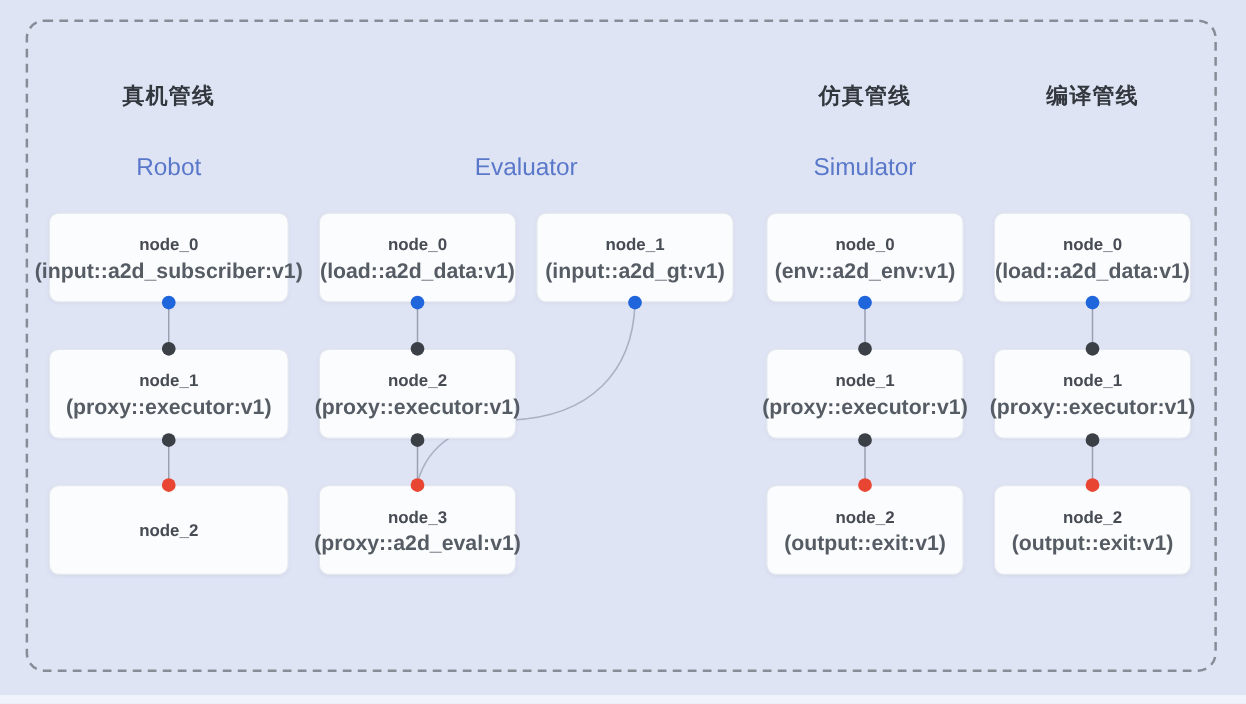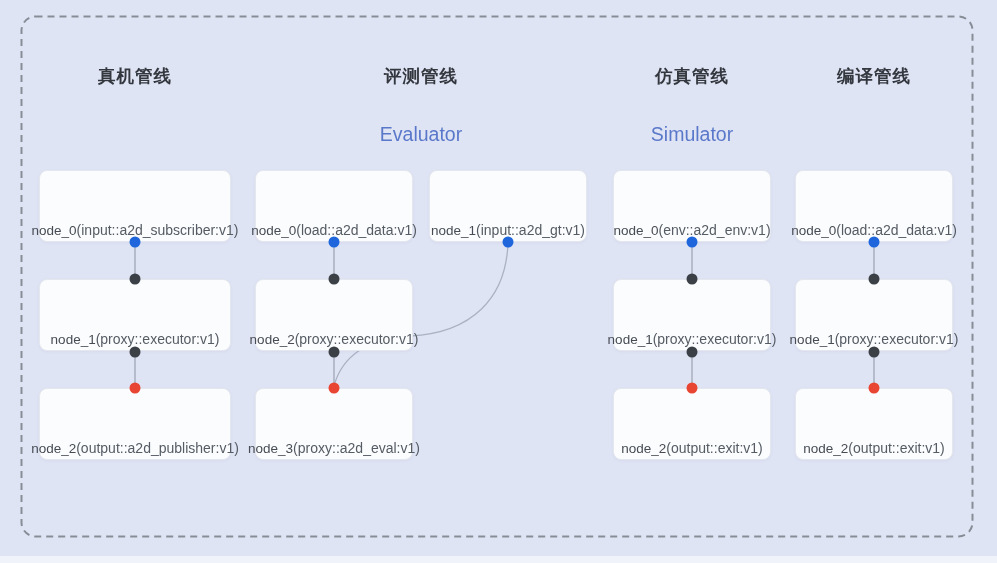--- a/index.html
+++ b/index.html
@@ -34,29 +34,30 @@
     text-align:center;
     font-size:19.5px;font-weight:400;
     color:var(--title-en,#5a78ca);
   }
   .node{
     position:absolute;height:72px;z-index:2;
     background:var(--box-fill,#fbfcfe);
     border:1px solid var(--box-border,#e4e7ed);
     border-radius:8px;
     box-shadow:0 1px 3px rgba(60,70,110,.06);
-    display:flex;flex-direction:row;align-items:flex-end;justify-content:center;
+    display:flex;flex-direction:column;align-items:center;justify-content:center;
     box-sizing:border-box;
+    font-weight:bold;
   }
   .nname{
     font-size:13.5px;line-height:21px;
     color:var(--node-name,#474c54);
   }
   .ntype{
-    font-size:14px;line-height:21px;
+    font-size:17px;line-height:21px;
     color:var(--node-type,#565c64);
   }
 </style>
 </head>
 <body>
 
 <div class="stage">
 
   <svg class="layer edges" viewBox="0 0 997 563">
     <rect x="21.5" y="16.5" width="951" height="520" rx="14" fill="none" stroke="var(--dashed-border,#878d96)" stroke-width="2" stroke-dasharray="7 5"></rect>
@@ -70,40 +71,39 @@
     <line x1="692" y1="242" x2="692" y2="279" stroke="var(--edge,#99a1b0)" stroke-width="1.2"></line>
     <line x1="692" y1="352" x2="692" y2="388" stroke="var(--edge,#99a1b0)" stroke-width="1.2"></line>
 
     <line x1="874" y1="242" x2="874" y2="279" stroke="var(--edge,#99a1b0)" stroke-width="1.2"></line>
     <line x1="874" y1="352" x2="874" y2="388" stroke="var(--edge,#99a1b0)" stroke-width="1.2"></line>
 
     <path d="M 508 243 C 506 298 472 333 410 336 C 368 338 342 356 334 386" fill="none" stroke="var(--edge-curve,#aab2c2)" stroke-width="1.3"></path>
   </svg>
 
   <div class="hdr-zh" style="left:35px">真机管线</div>
+  <div class="hdr-en" style="left:35px">Robot</div>
 
-  <div class="hdr-zh" style="left:321px">评测管线</div>
   <div class="hdr-en" style="left:321px">Evaluator</div>
 
   <div class="hdr-zh" style="left:592px">仿真管线</div>
   <div class="hdr-en" style="left:592px">Simulator</div>
 
   <div class="hdr-zh" style="left:774px">编译管线</div>
 
   <div class="node" style="left:39px;top:170px;width:192px">
     <div class="nname">node_0</div>
     <div class="ntype">(input::a2d_subscriber:v1)</div>
   </div>
   <div class="node" style="left:39px;top:279px;width:192px">
     <div class="nname">node_1</div>
     <div class="ntype">(proxy::executor:v1)</div>
   </div>
   <div class="node" style="left:39px;top:388px;width:192px">
     <div class="nname">node_2</div>
-    <div class="ntype">(output::a2d_publisher:v1)</div>
   </div>
 
   <div class="node" style="left:255px;top:170px;width:158px">
     <div class="nname">node_0</div>
     <div class="ntype">(load::a2d_data:v1)</div>
   </div>
   <div class="node" style="left:429px;top:170px;width:158px">
     <div class="nname">node_1</div>
     <div class="ntype">(input::a2d_gt:v1)</div>
   </div>

